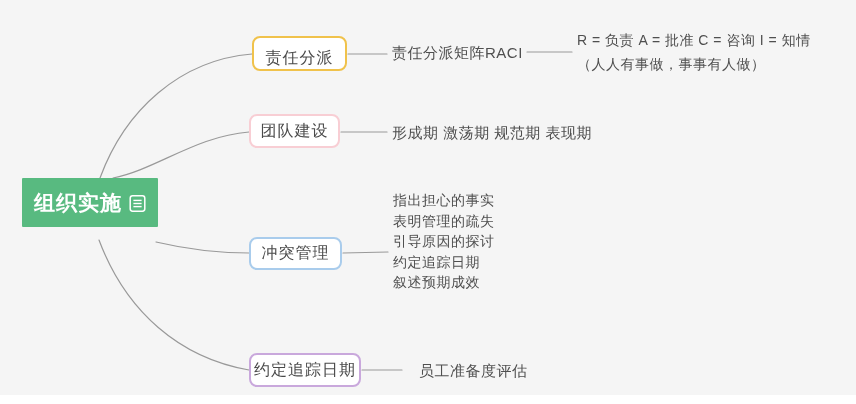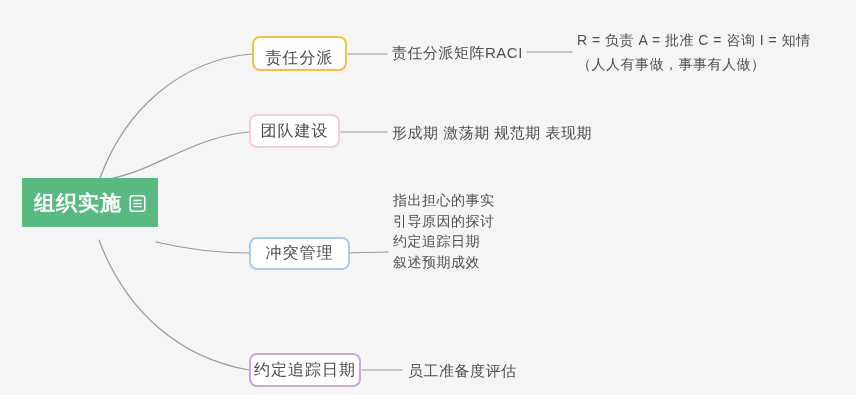--- a/index.html
+++ b/index.html
@@ -45,34 +45,34 @@
   .root-node .note-icon { display: inline-flex; margin-top: 2px; }
   .branch-node {
     background: #FFFFFF;
     border: 2px solid #CCCCCC;
     color: #4A4A4A;
     font-size: 16px;
     letter-spacing: 1px;
   }
   .branch-1 { left: 252px; top: 36px;  width: 95px;  height: 35px; align-items: flex-end; }
   .branch-2 { left: 249px; top: 114px; width: 91px;  height: 34px; font-family: Liberation Serif, serif; }
-  .branch-3 { left: 249px; top: 237px; width: 101px;  height: 33px; text-align: center; }
+  .branch-3 { left: 249px; top: 237px; width: 93px;  height: 33px; text-align: center; }
   .branch-4 { left: 249px; top: 353px; width: 112px; height: 34px; }
   .leaf-text {
     position: absolute;
     color: #4F4F4F;
     font-size: 15px;
     white-space: nowrap;
     letter-spacing: 0.5px;
   }
   .leaf-raci      { left: 392px; top: 44px; }
   .leaf-legend    { left: 577px; top: 28px; font-size: 14px; line-height: 24px; }
   .leaf-team      { left: 392px; top: 124px; }
   .leaf-conflict  { left: 393px; top: 190px; font-size: 14px; line-height: 20.5px; }
-  .leaf-stake     { left: 408px; top: 362px; }
+  .leaf-stake     { left: 419px; top: 362px; }
   .bottom-strip {
     position: absolute;
     left: 0; bottom: 0;
     width: 856px; height: 9px;
     background: #FFFFFF;
   }
 </style>
 </head>
 <body>
 
@@ -122,20 +122,21 @@
 
   <div class="leaf-text leaf-legend">
     <div>R = 负责 A = 批准 C = 咨询 I = 知情</div>
     <div>（人人有事做，事事有人做）</div>
   </div>
 
   <div class="leaf-text leaf-team">形成期 激荡期 规范期 表现期</div>
 
   <div class="leaf-text leaf-conflict">
     <div>指出担心的事实</div>
+    <div>表明管理的疏失</div>
     <div>引导原因的探讨</div>
     <div>约定追踪日期</div>
     <div>叙述预期成效</div>
   </div>
 
   <div class="leaf-text leaf-stake">员工准备度评估</div>
 
   <div class="bottom-strip"></div>
 </div>
 

